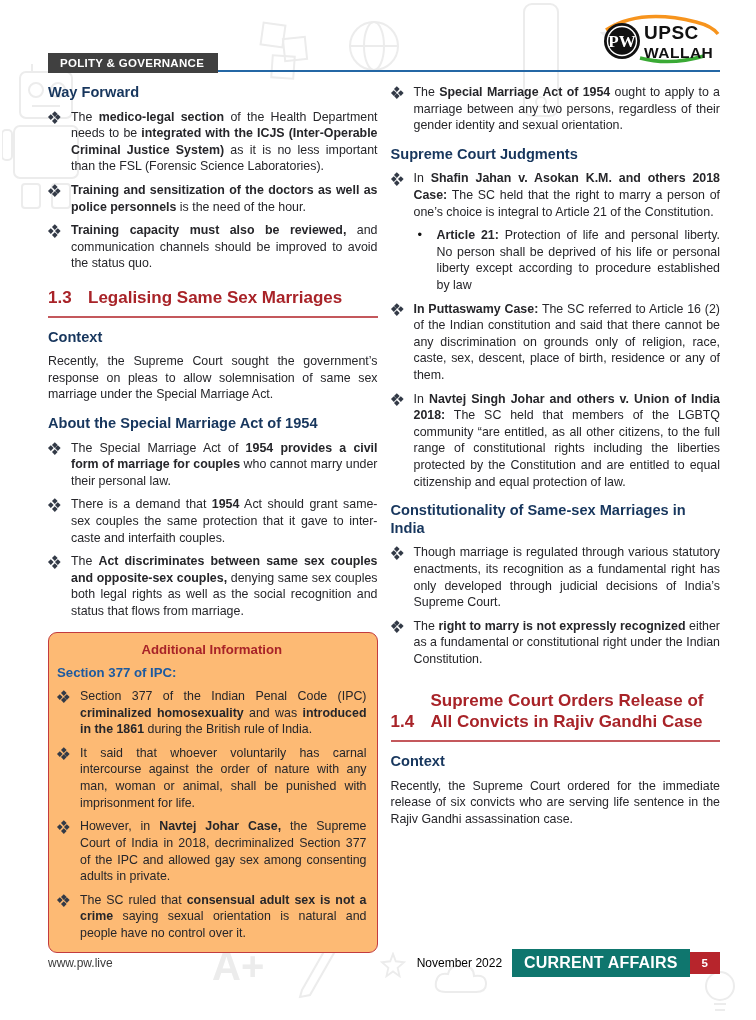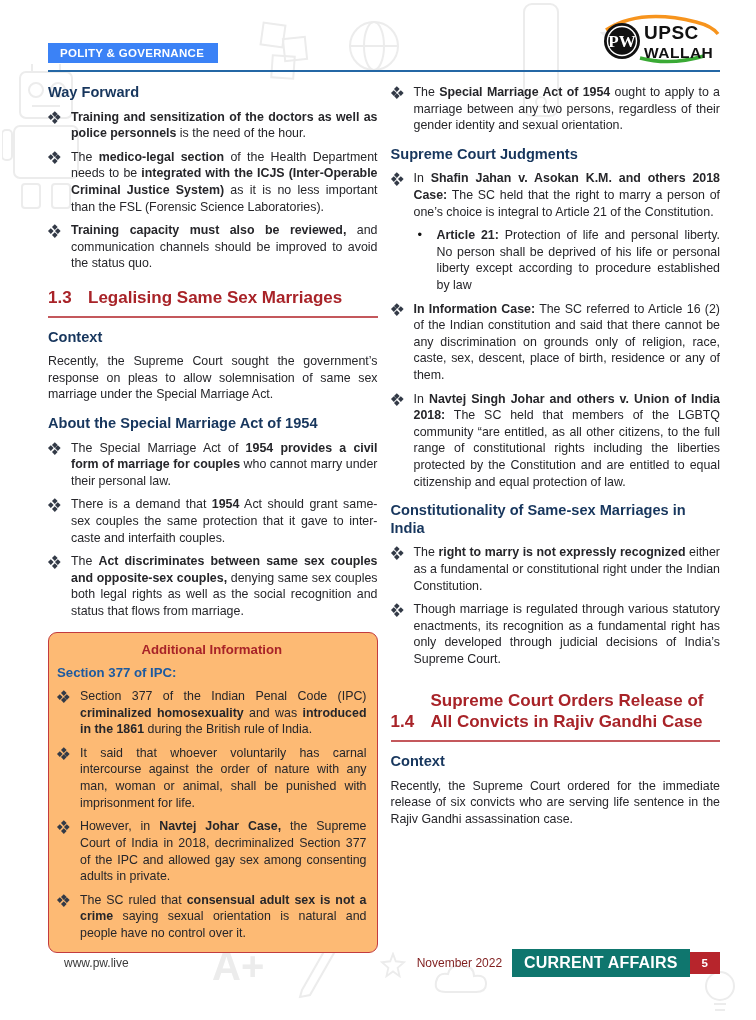--- a/index.html
+++ b/index.html
@@ -9,22 +9,22 @@
     font-family:"Liberation Sans","DejaVu Sans",sans-serif;
     color:#26262a;
   }
   
   .doodles{position:absolute;inset:0;z-index:0;pointer-events:none;}
   .doodles svg{position:absolute;stroke:#ececec;fill:none;stroke-width:2;}
   .doodle-text{position:absolute;color:#ececec;font-weight:bold;}
   
   .header-rule{position:absolute;left:48px;right:36px;top:70px;border-top:2.5px solid #2467a5;z-index:1;}
   .category-badge{
-    position:absolute;left:48px;top:43px;z-index:2;
-    background:#3b82f6;color:#ffffff;font-size:11.5px;font-weight:bold;
+    position:absolute;left:48px;top:53px;z-index:2;
+    background:#404040;color:#ffffff;font-size:11.5px;font-weight:bold;
     letter-spacing:.3px;padding:4px 14px 4px 12px;
   }
   .logo{position:absolute;right:34px;top:14px;z-index:2;}
   
   .content{position:absolute;top:84px;left:48px;right:36px;bottom:66px;display:flex;gap:13px;z-index:1;}
   .col{flex:1;min-width:0;font-size:12.4px;line-height:1.34;}
   h3{font-size:14.6px;line-height:1.2;color:#17365d;margin:0 0 7px 0;font-weight:bold;}
   .mt{margin-top:12px;}
   .section-head{
     display:flex;gap:14px;color:#a82328;font-weight:bold;font-size:17px;line-height:1.28;
@@ -43,24 +43,24 @@
   .bullet-text{flex:1;text-align:justify;}
   .dot-row{margin-left:27px;}
   .dot-row .bullet-icon{width:8px;flex-basis:8px;margin:0 11px 0 0;height:auto;font-size:13px;line-height:1.3;color:#111;}
   
   .info-box{
     border:1.6px solid #c23b3f;border-radius:9px;padding:7px 10px 10px 8px;margin-top:12px;background:#fdba74;
   }
   .info-box-title{text-align:center;color:#a82328;font-weight:bold;font-size:13.2px;margin:1px 0 6px 0;}
   .info-box-sub{color:#1c5aa0;font-weight:bold;font-size:13.2px;margin:0 0 6px 0;}
   
-  .footer{position:absolute;left:64px;right:36px;top:949px;display:flex;align-items:center;z-index:1;font-size:12px;}
+  .footer{position:absolute;left:48px;right:36px;top:949px;display:flex;align-items:center;z-index:1;font-size:12px;}
   .footer .site{color:#3a3a3a;}
   .footer .spacer{flex:1;}
-  .footer .date{color:#7f1d1d;margin-right:10px;}
+  .footer .date{color:#000000;margin-right:10px;}
   .ca-badge{background:#0f766e;color:#fff;font-weight:bold;font-size:16px;letter-spacing:.2px;padding:5px 12px;}
   .page-badge{background:#b7252c;color:#fff;font-weight:bold;font-size:11.5px;padding:5px 12px;}
 </style>
 </head>
 <body>
 
 <div class="doodles">
   <svg style="left:2px;top:52px" width="90" height="160" viewBox="0 0 90 160">
     <rect x="18" y="20" width="52" height="46" rx="6"></rect>
       <circle cx="34" cy="38" r="7"></circle>
@@ -126,30 +126,30 @@
   <div class="col">
     <h3>Way Forward</h3>
     <div>
         <div class="bullet-row">
           <span class="bullet-icon">
             <i class="d d0"></i>
             <i class="d d1"></i>
             <i class="d d2"></i>
             <i class="d d3"></i>
           </span>
+          <span class="bullet-text"><span>The </span><span class="b">medico-legal section</span><span> of the Health Department needs to be </span><span class="b">integrated with the ICJS (Inter-Operable Criminal Justice System)</span><span> as it is no less important than the FSL (Forensic Science Laboratories).</span></span>
+        </div>
+        <div class="bullet-row">
+          <span class="bullet-icon">
+            <i class="d d0"></i>
+            <i class="d d1"></i>
+            <i class="d d2"></i>
+            <i class="d d3"></i>
+          </span>
           <span class="bullet-text"><span class="b">Training and sensitization of the doctors as well as police personnels</span><span> is the need of the hour.</span></span>
-        </div>
-        <div class="bullet-row">
-          <span class="bullet-icon">
-            <i class="d d0"></i>
-            <i class="d d1"></i>
-            <i class="d d2"></i>
-            <i class="d d3"></i>
-          </span>
-          <span class="bullet-text"><span>The </span><span class="b">medico-legal section</span><span> of the Health Department needs to be </span><span class="b">integrated with the ICJS (Inter-Operable Criminal Justice System)</span><span> as it is no less important than the FSL (Forensic Science Laboratories).</span></span>
         </div>
         <div class="bullet-row">
           <span class="bullet-icon">
             <i class="d d0"></i>
             <i class="d d1"></i>
             <i class="d d2"></i>
             <i class="d d3"></i>
           </span>
           <span class="bullet-text"><span class="b">Training capacity must also be reviewed,</span><span> and communication channels should be improved to avoid the status quo.</span></span>
         </div>
@@ -266,21 +266,21 @@
           <span class="bullet-icon">•</span>
           <span class="bullet-text"><span class="b">Article 21:</span><span> Protection of life and personal liberty. No person shall be deprived of his life or personal liberty except according to procedure established by law</span></span>
         </div>
         <div class="bullet-row">
           <span class="bullet-icon">
             <i class="d d0"></i>
             <i class="d d1"></i>
             <i class="d d2"></i>
             <i class="d d3"></i>
           </span>
-          <span class="bullet-text"><span class="b">In Information Case:</span><span> The SC referred to Article 16 (2) of the Indian constitution and said that there cannot be any discrimination on grounds only of religion, race, caste, sex, descent, place of birth, residence or any of them.</span></span>
+          <span class="bullet-text"><span class="b">In Puttaswamy Case:</span><span> The SC referred to Article 16 (2) of the Indian constitution and said that there cannot be any discrimination on grounds only of religion, race, caste, sex, descent, place of birth, residence or any of them.</span></span>
         </div>
         <div class="bullet-row">
           <span class="bullet-icon">
             <i class="d d0"></i>
             <i class="d d1"></i>
             <i class="d d2"></i>
             <i class="d d3"></i>
           </span>
           <span class="bullet-text"><span>In </span><span class="b">Navtej Singh Johar and others v. Union of India 2018:</span><span> The SC held that members of the LGBTQ community “are entitled, as all other citizens, to the full range of constitutional rights including the liberties protected by the Constitution and are entitled to equal citizenship and equal protection of law.</span></span>
         </div>
@@ -288,30 +288,30 @@
 
     <h3 class="mt">Constitutionality of Same-sex Marriages in India</h3>
     <div>
         <div class="bullet-row">
           <span class="bullet-icon">
             <i class="d d0"></i>
             <i class="d d1"></i>
             <i class="d d2"></i>
             <i class="d d3"></i>
           </span>
+          <span class="bullet-text"><span>Though marriage is regulated through various statutory enactments, its recognition as a fundamental right has only developed through judicial decisions of India’s Supreme Court.</span></span>
+        </div>
+        <div class="bullet-row">
+          <span class="bullet-icon">
+            <i class="d d0"></i>
+            <i class="d d1"></i>
+            <i class="d d2"></i>
+            <i class="d d3"></i>
+          </span>
           <span class="bullet-text"><span>The </span><span class="b">right to marry is not expressly recognized</span><span> either as a fundamental or constitutional right under the Indian Constitution.</span></span>
-        </div>
-        <div class="bullet-row">
-          <span class="bullet-icon">
-            <i class="d d0"></i>
-            <i class="d d1"></i>
-            <i class="d d2"></i>
-            <i class="d d3"></i>
-          </span>
-          <span class="bullet-text"><span>Though marriage is regulated through various statutory enactments, its recognition as a fundamental right has only developed through judicial decisions of India’s Supreme Court.</span></span>
         </div>
       </div>
 
     <div class="section-head" style="margin-top:22px">
       <span class="num">1.4</span>
       <span>Supreme Court Orders Release of All Convicts in Rajiv Gandhi Case</span>
     </div>
 
     <h3>Context</h3>
     <p class="body">Recently, the Supreme Court ordered for the immediate release of six convicts who are serving life sentence in the Rajiv Gandhi assassination case.</p>

